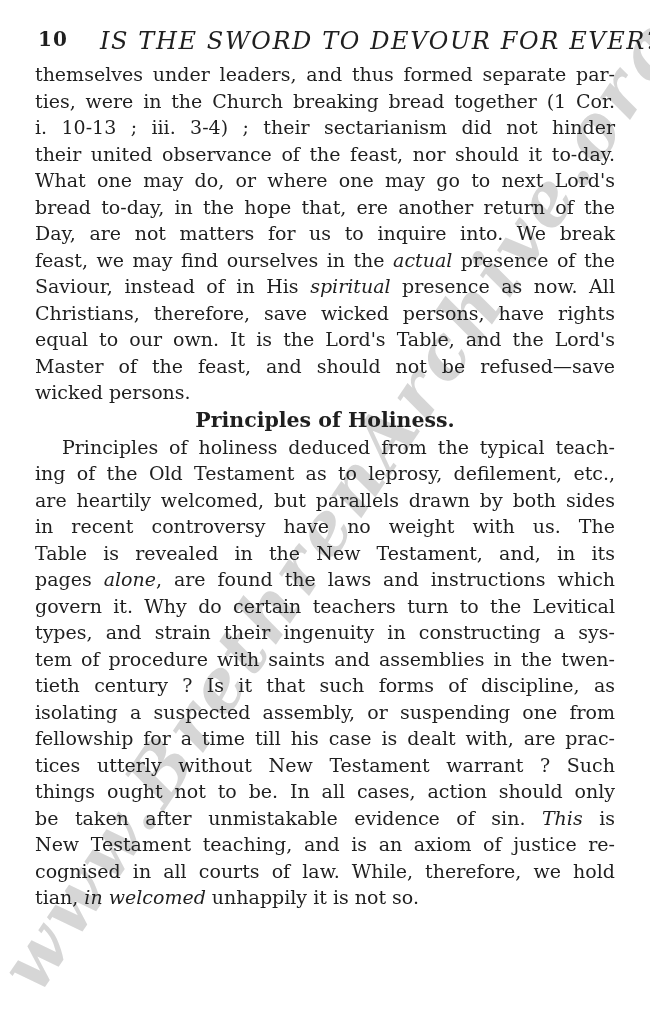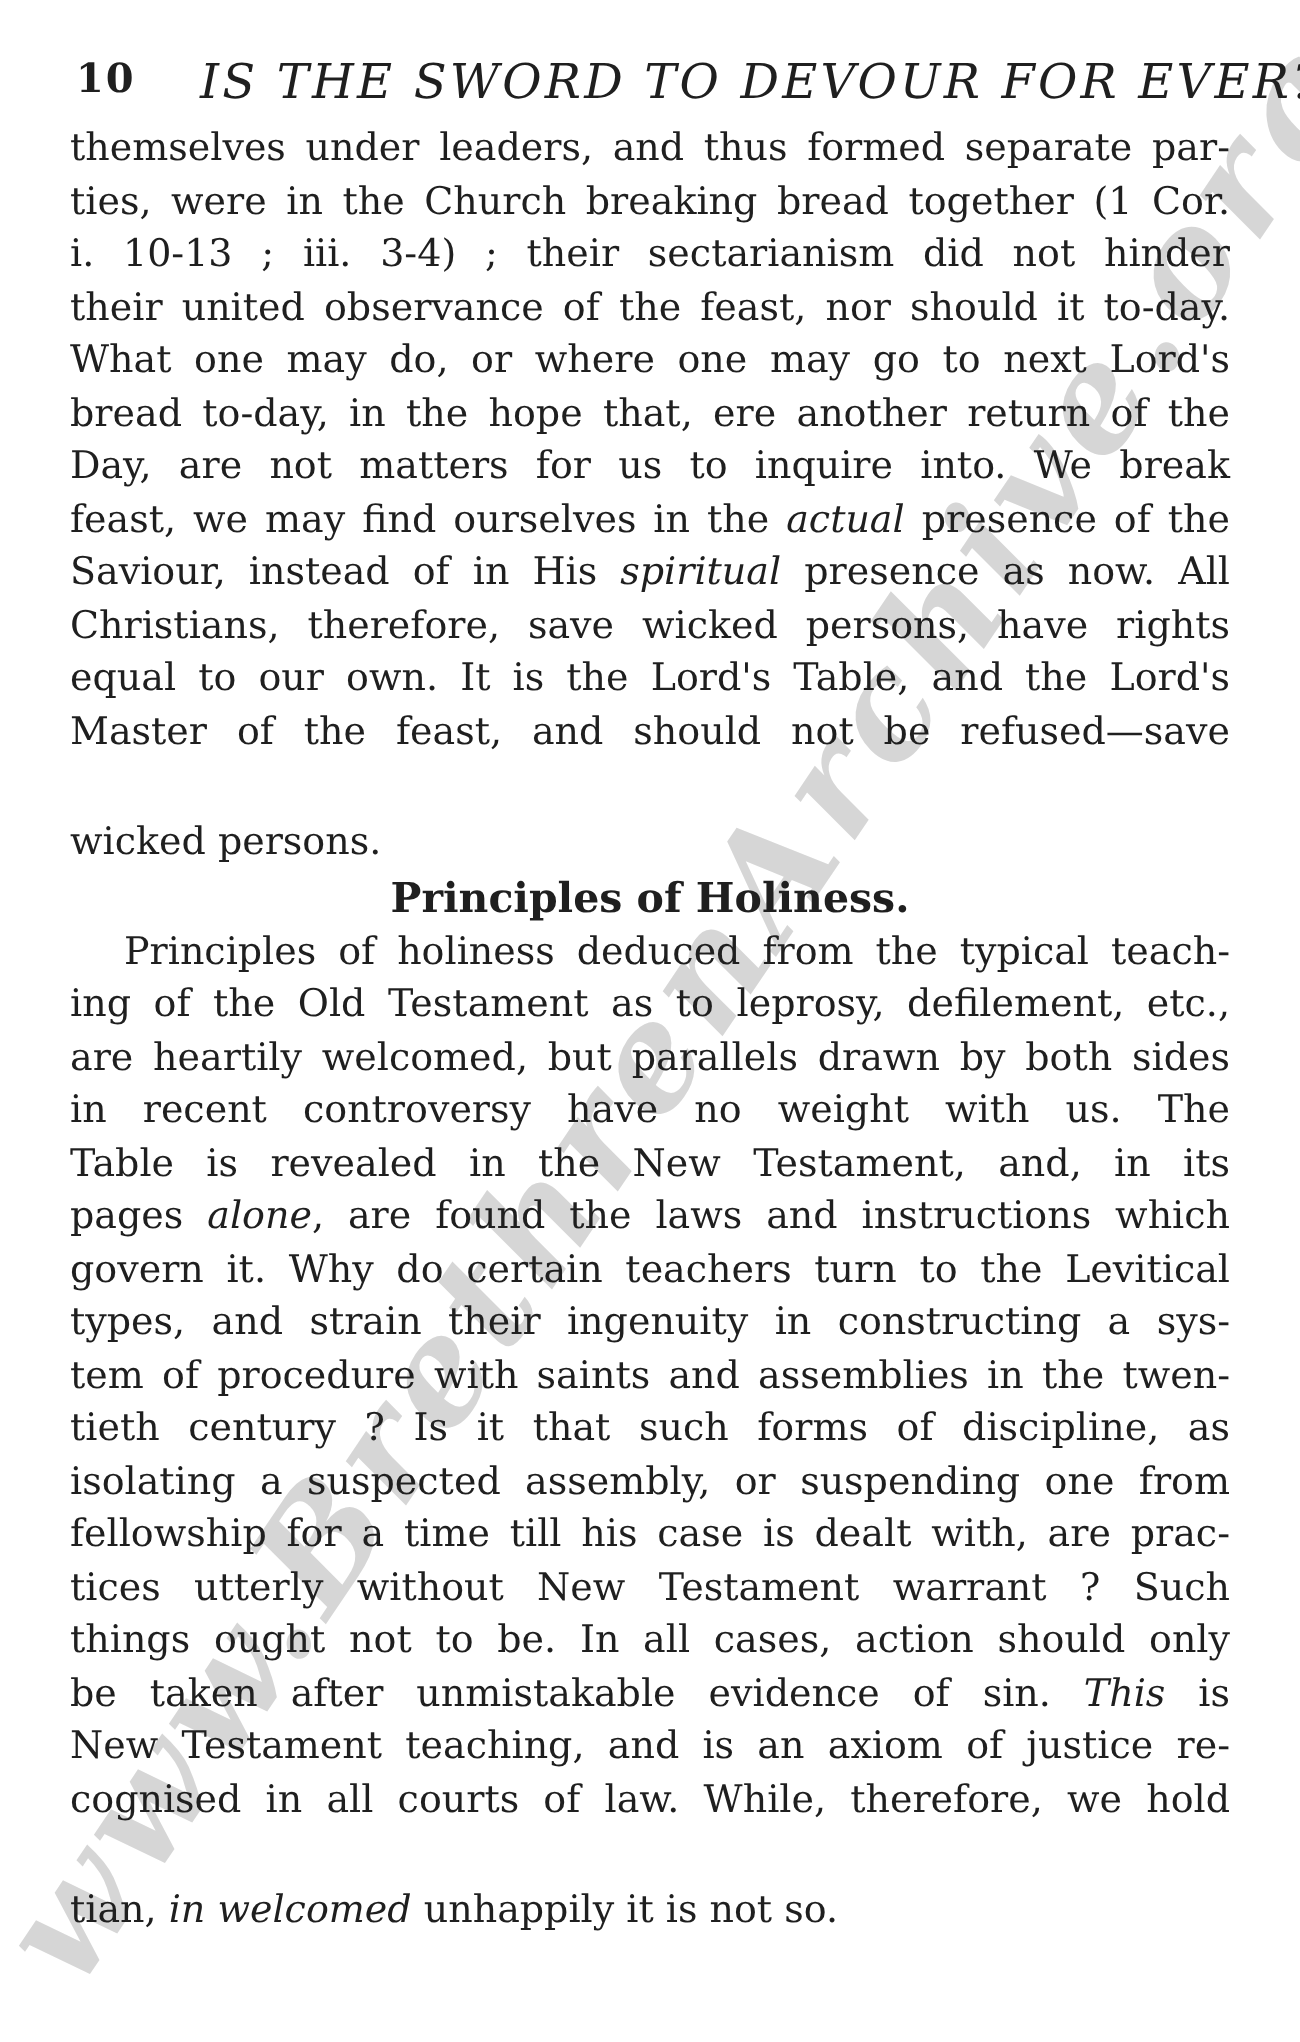--- a/index.html
+++ b/index.html
@@ -30,21 +30,21 @@
   
   .textcol {
     position: absolute; left: 35px; top: 61px; width: 580px;
   }
   .line {
     font-size: 19px;
     height: 26.5px; line-height: 26.5px;
     text-align: justify; text-align-last: justify;
     overflow: visible; white-space: normal;
   }
-  .line.lastline { text-align-last: left; margin-top: 29px; }
+  .line.lastline { text-align-last: left; }
   .line.indent { text-indent: 27px; }
   .heading {
     font-size: 20.5px; font-weight: bold;
     height: 28px; line-height: 28px;
     text-align: left; text-align-last: center;
   }
   i { font-style: italic; }
 
   
   .watermark {

